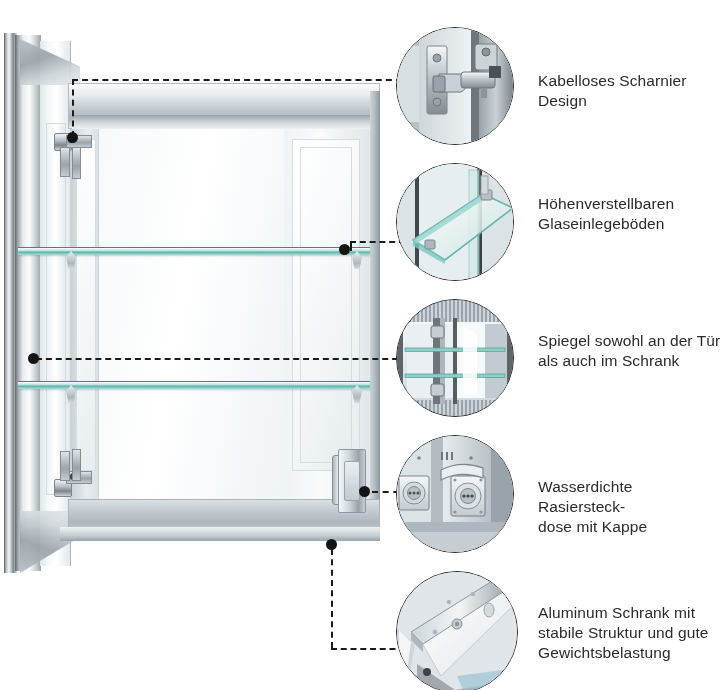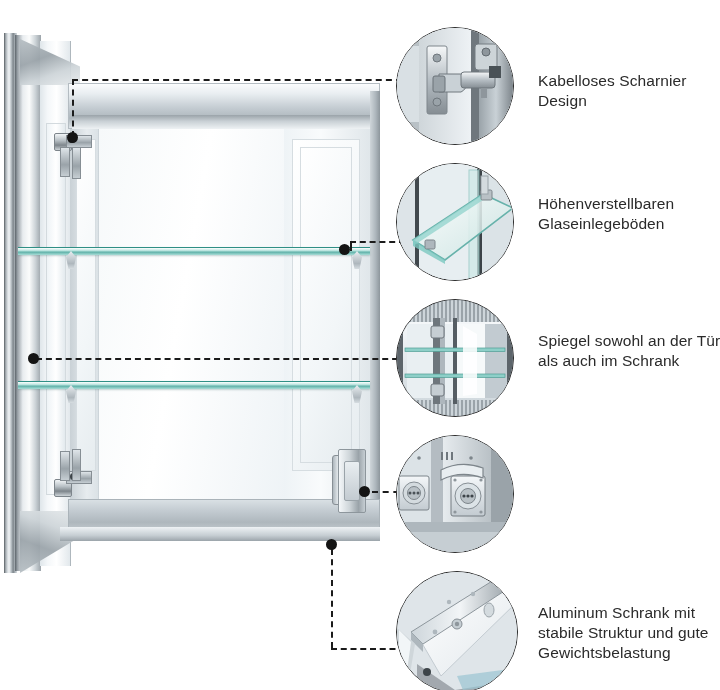--- a/index.html
+++ b/index.html
@@ -414,20 +414,22 @@
         <path d="M44 34 q20 -10 42 -2 l0 10 q-22 -8 -42 2 z" fill="#e9eef1" stroke="#7d858b" stroke-width="1.2"></path>
 
         <circle cx="22" cy="22" r="1.8" fill="#7d858b"></circle>
         <circle cx="74" cy="22" r="1.8" fill="#7d858b"></circle>
         <rect x="44" y="16" width="2" height="8" fill="#6f777d"></rect>
         <rect x="49" y="16" width="2" height="8" fill="#6f777d"></rect>
         <rect x="54" y="16" width="2" height="8" fill="#6f777d"></rect>
       </svg>
     </div>
   </div>
+  <div class="label" style="left:538px;top:466px;width:180px;">Wasserdichte Rasiersteck-
+dose mit Kappe</div>
 
   <div class="callout" style="left:396px;top:560px;width:120px;height:120px;">
     <div class="cinner">
       <svg viewBox="0 0 120 120" width="120" height="120" preserveAspectRatio="none">
         <defs>
           <linearGradient id="g5a" x1="0" y1="0" x2="1" y2="1">
             <stop offset="0" stop-color="#ffffff"></stop>
               <stop offset="1" stop-color="#e2e8ec"></stop>
           </linearGradient>
           <linearGradient id="g5b" x1="0" y1="0" x2="1" y2="0">

